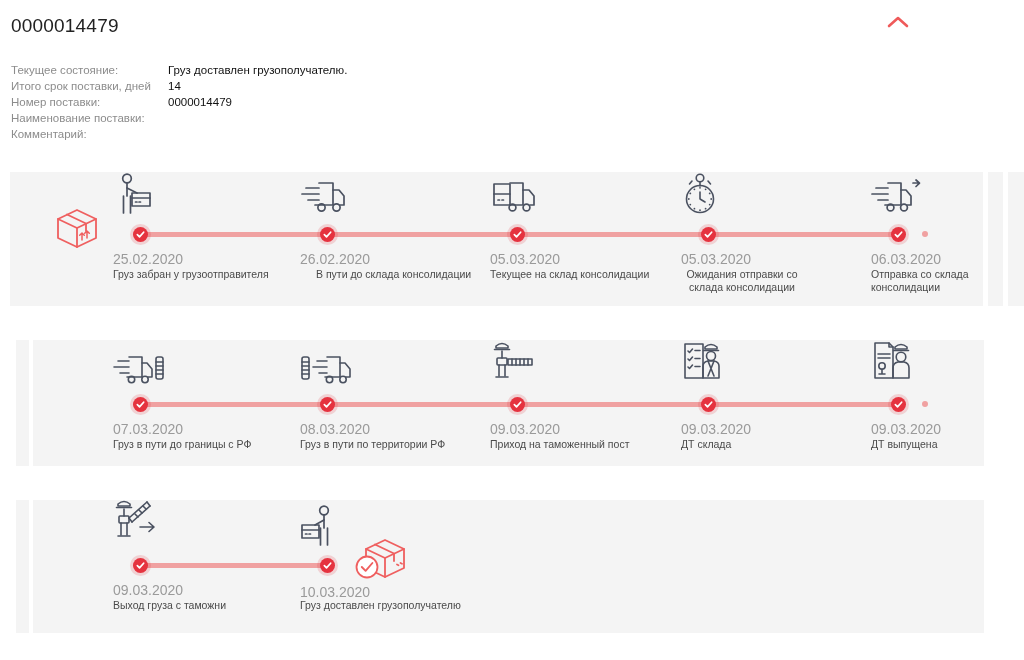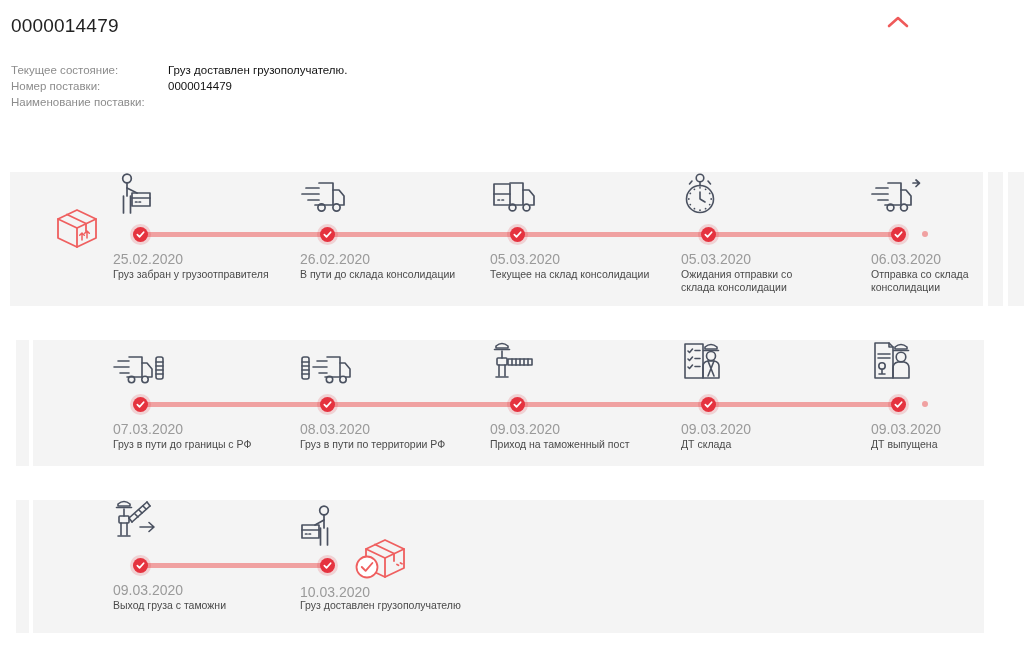--- a/index.html
+++ b/index.html
@@ -106,25 +106,33 @@
       </svg>
     </span>
   </div>
 
   <div class="meta">
     <div class="meta-row">
       <span class="meta-label">Текущее состояние:</span>
       <span class="meta-value">Груз доставлен грузополучателю.</span>
     </div>
     <div class="meta-row">
+      <span class="meta-label">Итого срок поставки, дней</span>
+      <span class="meta-value">14</span>
+    </div>
+    <div class="meta-row">
       <span class="meta-label">Номер поставки:</span>
       <span class="meta-value">0000014479</span>
     </div>
     <div class="meta-row">
       <span class="meta-label">Наименование поставки:</span>
+      <span class="meta-value"></span>
+    </div>
+    <div class="meta-row">
+      <span class="meta-label">Комментарий:</span>
       <span class="meta-value"></span>
     </div>
   </div>
 
   <div class="trow r1">
     <div class="panel p-main"></div>
     <div class="panel p-s1"></div>
     <div class="panel p-s2"></div>
 
     <div class="steps">
@@ -176,21 +184,21 @@
             <g fill="none" stroke="#4a5160" stroke-width="1.7" stroke-linecap="round" stroke-linejoin="round">
               <path d="M6 16 L19 16 M2 22 L19 22 M8 28 L19 28"></path>
               <path d="M19 11 L33 11 L33 33 L15 33"></path>
               <path d="M33 18 L39 18 L44 24 L44 33 L40 33"></path>
               <circle cx="21.5" cy="35.5" r="3.6"></circle>
               <circle cx="36.5" cy="35.5" r="3.6"></circle>
             </g>
           </svg>
         </div>
         <div class="step-date" style="top:79px;">26.02.2020</div>
-        <div class="step-label" style="top:96px; width:175px;">В пути до склада консолидации</div>
+        <div class="step-label" style="top:96px; width:175px;margin-left:16px;">В пути до склада консолидации</div>
         <div class="marker" style="left:20px; top:55px;">
           <svg width="9" height="9" viewBox="0 0 10 10">
               <path d="M1.5 5.2 L3.9 7.6 L8.5 2.5" fill="none" stroke="#fff" stroke-width="1.9" stroke-linecap="round" stroke-linejoin="round"></path>
             </svg>
         </div>
       </div>
 
       <div class="step" style="left:490px; width:190px;">
         <div class="step-icon">
           <svg width="50" height="46" viewBox="0 0 50 46">
@@ -234,21 +242,21 @@
               <circle cx="19" cy="38.2" r="0.9"></circle>
                 <circle cx="13.4" cy="36.7" r="0.9"></circle>
               <circle cx="9.3" cy="32.6" r="0.9"></circle>
                 <circle cx="7.8" cy="27" r="0.9"></circle>
               <circle cx="9.3" cy="21.4" r="0.9"></circle>
                 <circle cx="13.4" cy="17.3" r="0.9"></circle>
             </g>
           </svg>
         </div>
         <div class="step-date" style="top:79px;">05.03.2020</div>
-        <div class="step-label" style="top:96px; width:122px;">Ожидания отправки со склада консолидации</div>
+        <div class="step-label" style="top:96px; width:122px;text-align:center;">Ожидания отправки со склада консолидации</div>
         <div class="marker" style="left:20px; top:55px;">
           <svg width="9" height="9" viewBox="0 0 10 10">
               <path d="M1.5 5.2 L3.9 7.6 L8.5 2.5" fill="none" stroke="#fff" stroke-width="1.9" stroke-linecap="round" stroke-linejoin="round"></path>
             </svg>
         </div>
       </div>
 
       <div class="step" style="left:871px; width:120px;">
         <div class="step-icon">
           <svg width="56" height="46" viewBox="0 0 56 46">

